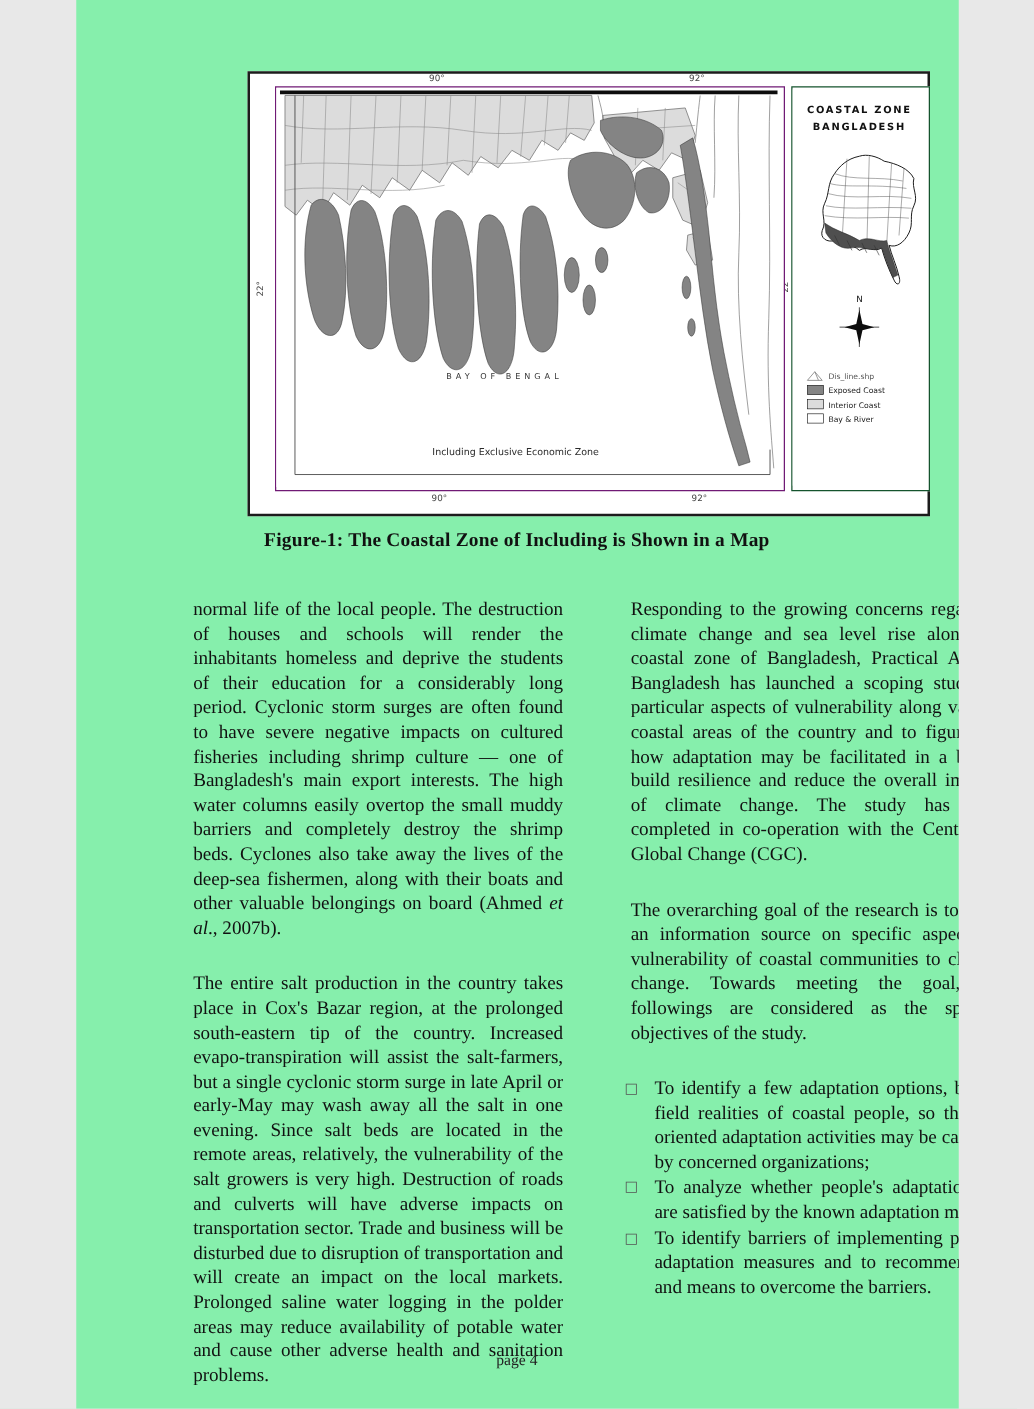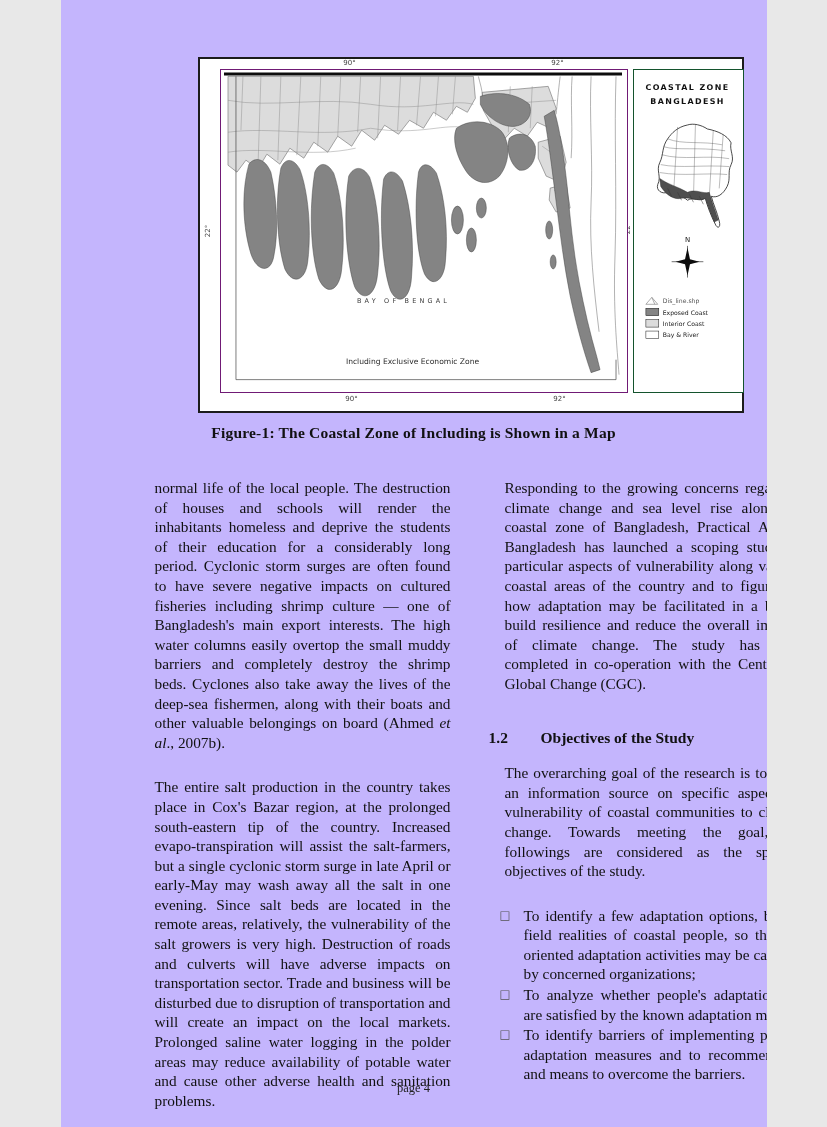--- a/index.html
+++ b/index.html
@@ -1,16 +1,16 @@
 <!DOCTYPE html>
 <html><head>
 <meta charset="utf-8">
 <style>
   html,body{margin:0;padding:0;background:#e8e8e8;}
-  #page{position:relative;width:706px;height:1127px;background:#c4b5fd;margin:0 auto;
+  #page{position:relative;width:706px;height:1127px;background:#86efac;margin:0 auto;
         font-family:"Liberation Serif",serif;color:#111;overflow:hidden;}
 
   
   #figure-box{position:absolute;left:137px;top:57px;width:542px;height:352px;
               border:2px solid #1c1c1c;background:#fff;}
   #main-map{position:absolute;left:20px;top:10px;width:406px;height:322px;
             border:1px solid #701a75;background:#fff;}
   #map-panel{position:absolute;left:433px;top:10px;width:109px;height:322px;
              border:1px solid #14532d;background:#fff;}
   .tick{position:absolute;font-family:"DejaVu Sans",sans-serif;font-size:7px;color:#444;
@@ -184,24 +184,20 @@
   <div id="caption">Figure-1:  The Coastal Zone of Including is Shown in a Map</div>
 
   <div class="col" id="col-left">
     <p><span>normal life of the local people. The destruction of houses and schools will render the inhabitants homeless and deprive the students of their education for a considerably long period. Cyclonic storm surges are often found to have severe negative impacts on cultured fisheries including shrimp culture — one of Bangladesh's main export interests. The high water columns easily overtop the small muddy barriers and completely destroy the shrimp beds. Cyclones also take away the lives of the deep-sea fishermen, along with their boats and other valuable belongings on board (Ahmed </span><span class="em">et al</span><span>., 2007b).</span></p>
     <p>The entire salt production in the country takes place in Cox's Bazar region, at the prolonged south-eastern tip of the country. Increased evapo-transpiration will assist the salt-farmers, but a single cyclonic storm surge in late April or early-May may wash away all the salt in one evening. Since salt beds are located in the remote areas, relatively, the vulnerability of the salt growers is very high. Destruction of roads and culverts will have adverse impacts on transportation sector. Trade and business will be disturbed due to disruption of transportation and will create an impact on the local markets. Prolonged saline water logging in the polder areas may reduce availability of potable water and cause other adverse health and sanitation problems.</p>
   </div>
 
   <div class="col" id="col-right">
     <p>Responding to the growing concerns regarding climate change and sea level rise along the coastal zone of Bangladesh, Practical Action, Bangladesh has launched a scoping study on particular aspects of vulnerability along various coastal areas of the country and to figure out how adaptation may be facilitated in a bid to build resilience and reduce the overall impacts of climate change. The study has been completed in co-operation with the Centre for Global Change (CGC).</p>
 
-    <div id="sec-heading">
-      <span class="hnum">1.2</span>
-      <span>Objectives of the Study</span>
-    </div>
 
     <p>The overarching goal of the research is to build an information source on specific aspects of vulnerability of coastal communities to climate change. Towards meeting the goal, the followings are considered as the specific objectives of the study.</p>
 
     <ul id="objectives-list">
       <li>
         <span class="bullet">□</span>
         <span class="li-text">To identify a few adaptation options, based on field realities of coastal people, so that target oriented adaptation activities may be carried out by concerned organizations;</span>
       </li>
       <li>
         <span class="bullet">□</span>

